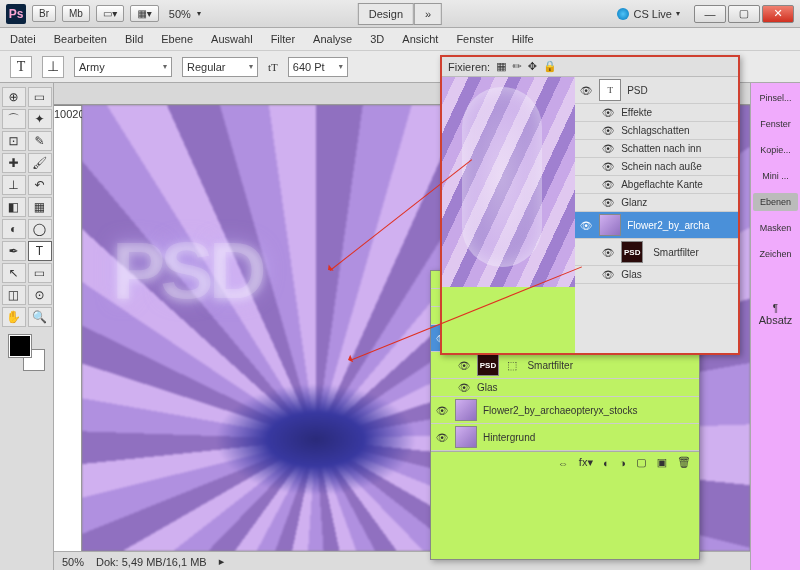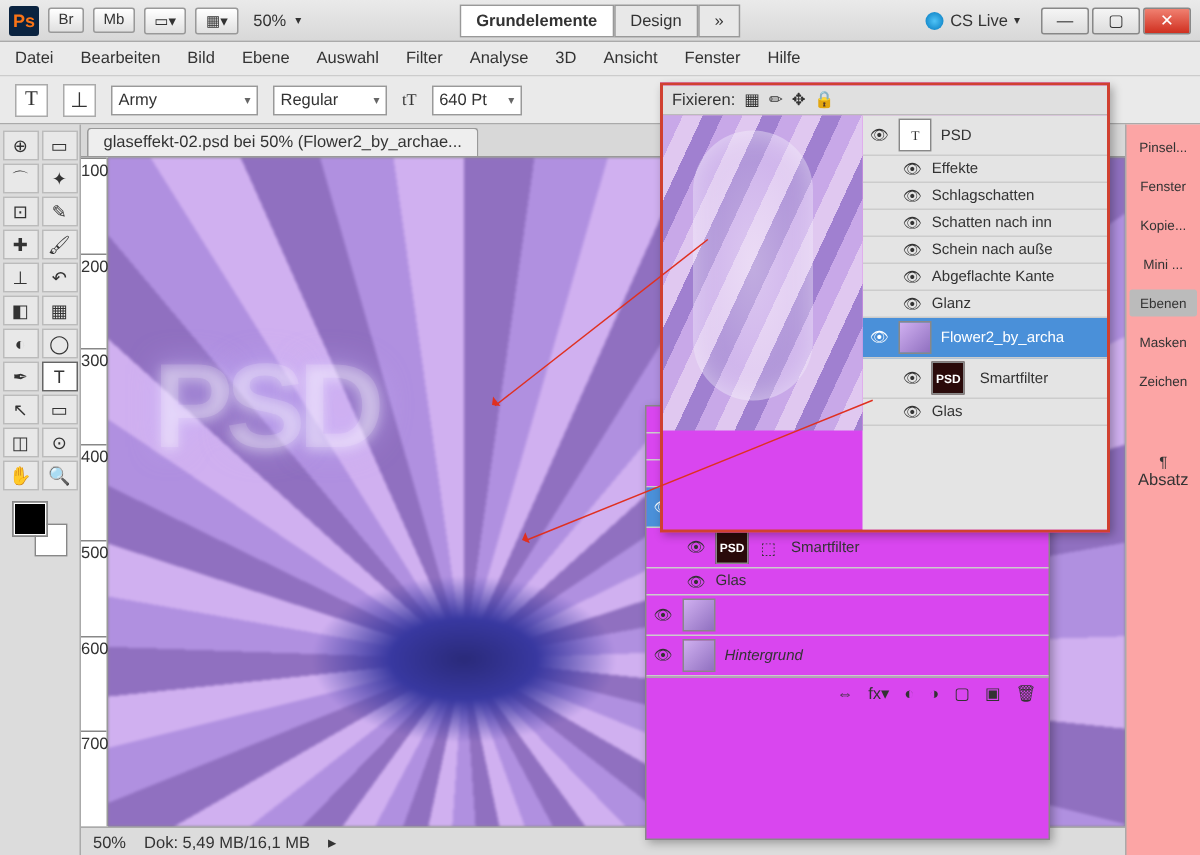--- a/index.html
+++ b/index.html
@@ -1,18 +1,18 @@
 <!DOCTYPE html>
 <html><head>
 <meta charset="utf-8">
 <style>
 *{margin:0;padding:0;box-sizing:border-box;font-family:Tahoma,Arial,sans-serif;font-size:11px;color:#333}
 body{width:800px;height:570px;background:#f0f0f0;overflow:hidden;position:relative}
 .titlebar{height:28px;background:linear-gradient(#eaeaea,#d8d8d8);border-bottom:1px solid #aaa;display:flex;align-items:center;padding:0 6px;gap:6px}
-.ps-icon{width:20px;height:20px;background:#0a2340;color:#f97316;display:flex;align-items:center;justify-content:center;font-weight:bold;font-size:12px;border-radius:2px}
+.ps-icon{width:20px;height:20px;background:#0a2340;color:#f9a8d4;display:flex;align-items:center;justify-content:center;font-weight:bold;font-size:12px;border-radius:2px}
 .tb-btn{padding:2px 6px;border:1px solid #999;background:linear-gradient(#fff,#e0e0e0);border-radius:2px;font-size:10px}
 .tb-pct{margin-left:4px}
 .workspace-tabs{display:flex;gap:0;margin-left:auto;margin-right:auto;position:absolute;left:50%;transform:translateX(-50%)}
 .ws-tab{padding:4px 10px;border:1px solid #999;background:#e8e8e8;font-size:11px}
 .ws-tab.active{background:#fff;font-weight:bold}
 .cslive{margin-left:auto;display:flex;align-items:center;gap:4px;font-size:11px}
 .cslive-icon{width:12px;height:12px;border-radius:50%;background:radial-gradient(circle,#4fc3f7,#0277bd)}
 .win-btns{display:flex;gap:2px;margin-left:8px}
 .win-btn{width:32px;height:18px;border:1px solid #888;background:linear-gradient(#f5f5f5,#ddd);display:flex;align-items:center;justify-content:center;border-radius:2px}
 .win-btn.close{background:linear-gradient(#f08070,#d03020);color:#fff}
@@ -33,30 +33,30 @@
 .swatch{margin-top:8px;position:relative;width:36px;height:36px}
 .swatch .fg{position:absolute;width:22px;height:22px;background:#000;border:1px solid #fff;outline:1px solid #888;top:0;left:0}
 .swatch .bg{position:absolute;width:22px;height:22px;background:#fff;border:1px solid #888;bottom:0;right:0}
 .doc-area{flex:1;display:flex;flex-direction:column;position:relative;background:#c0c0c0}
 .doctabs{height:22px;background:#d8d8d8;display:flex;align-items:flex-end;padding:0 4px;border-bottom:1px solid #999}
 .doctab{padding:3px 10px;background:#ccc;border:1px solid #999;border-bottom:none;margin-right:2px;font-size:10px;border-radius:3px 3px 0 0}
 .doctab.active{background:#eee}
 .ruler-h{height:18px;background:#fff;border-bottom:1px solid #999;display:flex;font-size:8px;position:relative;margin-left:18px}
 .ruler-h div{flex:1;border-left:1px solid #888;padding-left:2px}
 .canvas-wrap{flex:1;display:flex}
-.ruler-v{width:18px;background:#fff;border-right:1px solid #999;font-size:8px;display:flex;flex-direction:column}
+.ruler-v{width:28px;background:#fff;border-right:1px solid #999;font-size:8px;display:flex;flex-direction:row}
 .ruler-v div{flex:1;border-top:1px solid #888;padding-top:2px;text-align:center}
 .canvas{flex:1;position:relative;overflow:hidden;background:#888}
 .flower{position:absolute;inset:0;background:radial-gradient(ellipse 60% 50% at 35% 75%,#2a2a7a 0%,#3838a0 12%,transparent 25%),repeating-conic-gradient(from 200deg at 35% 75%,#b090e0 0deg 8deg,#d0b0f0 8deg 16deg,#9070c0 16deg 24deg);filter:blur(1px)}
 .glass-text{position:absolute;top:120px;left:30px;font-size:80px;font-weight:bold;font-family:Arial;color:rgba(255,255,255,0.15);text-shadow:0 2px 8px rgba(255,255,255,0.4),0 0 20px rgba(200,180,255,0.6);letter-spacing:-5px}
 .statusbar{height:20px;background:#dcdcdc;border-top:1px solid #aaa;display:flex;align-items:center;padding:0 8px;gap:12px;font-size:10px}
-.right-col{width:50px;background:#fca5a5;border-left:1px solid #aaa;padding:6px 2px;display:flex;flex-direction:column;gap:8px;align-items:center}
+.right-col{width:50px;background:#f0abfc;border-left:1px solid #aaa;padding:6px 2px;display:flex;flex-direction:column;gap:8px;align-items:center}
 .right-col .pbtn{font-size:9px;padding:4px 2px;text-align:center;width:100%;cursor:default}
 .right-col .pbtn.active{background:#bbb;border-radius:2px}
-.panel-float{position:absolute;background:#d946ef;border:1px solid #888;box-shadow:2px 2px 6px rgba(0,0,0,0.3)}
+.panel-float{position:absolute;background:#bef264;border:1px solid #888;box-shadow:2px 2px 6px rgba(0,0,0,0.3)}
 .panel-main{left:430px;top:270px;width:270px;height:290px;z-index:5}
 .panel-zoom{left:440px;top:55px;width:300px;height:300px;border:2px solid #d04030;z-index:10}
 .zoom-canvas{width:100%;height:210px;background:repeating-linear-gradient(115deg,#c8a8e8 0 12px,#e0c8f0 12px 24px,#a080d0 24px 36px);position:relative}
 .zoom-canvas::after{content:"";position:absolute;top:10px;left:20px;width:80px;height:180px;border-radius:50px;background:radial-gradient(ellipse,rgba(255,255,255,0.35),rgba(200,180,240,0.15));box-shadow:inset 0 0 20px rgba(255,255,255,0.5)}
 .fix-bar{height:20px;display:flex;align-items:center;padding:0 6px;gap:6px;background:#e0e0e0;border-bottom:1px solid #bbb;font-size:10px}
 .layer-row{display:flex;align-items:center;padding:2px 4px;gap:6px;border-bottom:1px solid #ccc;min-height:24px}
 .layer-row.selected{background:#4a90d9;color:#fff}
 .layer-row.selected span{color:#fff}
 .eye{width:14px;text-align:center;font-size:10px}
 .thumb{width:22px;height:22px;border:1px solid #888;background:#fff;display:flex;align-items:center;justify-content:center;font-size:9px;overflow:hidden}
@@ -72,21 +72,20 @@
 
 <div class="titlebar">
   <div class="ps-icon">Ps</div>
   <div class="tb-btn">Br</div>
   <div class="tb-btn">Mb</div>
   <div class="tb-btn">▭▾</div>
   <div class="tb-btn">▦▾</div>
   <span class="tb-pct">50%</span>
     <span style="font-size:8px">▾</span>
   <div class="workspace-tabs">
-    <div class="ws-tab active">Grundelemente</div>
     <div class="ws-tab">Design</div>
     <div class="ws-tab">»</div>
   </div>
   <div class="cslive">
     <span class="cslive-icon"></span>
     <span>CS Live</span>
       <span style="font-size:8px">▾</span>
   </div>
   <div class="win-btns">
     <div class="win-btn">―</div>
@@ -154,21 +153,20 @@
         <div class="tcell">🔍</div>
     </div>
     <div class="swatch">
         <div class="bg"></div>
         <div class="fg"></div>
       </div>
   </div>
 
   <div class="doc-area">
     <div class="doctabs">
-      <div class="doctab active"><span>glaseffekt-02.psd bei 50% (Flower2_by_archae...</span></div>
     </div>
     <div class="canvas-wrap">
       <div class="ruler-v">
         <div>100</div>
           <div>200</div>
           <div>300</div>
           <div>400</div>
           <div>500</div>
           <div>600</div>
           <div>700</div>
@@ -222,25 +220,26 @@
       <span style="margin-left:2px">⬚</span>
       <span class="lname" style="margin-left:4px">Smartfilter</span>
     </div>
   <div class="layer-row sub">
       <span class="eye">👁</span>
       <span class="lname">Glas</span>
     </div>
   <div class="layer-row">
       <span class="eye">👁</span>
       <div class="thumb flower-th"></div>
+      <span class="lname">Flower2_by_archaeopteryx_stocks</span>
     </div>
   <div class="layer-row">
       <span class="eye">👁</span>
       <div class="thumb flower-th"></div>
-      <span class="lname" style="font-style:italic">Hintergrund</span>
+      <span class="lname" style="">Hintergrund</span>
     </div>
   <div style="height:22px;border-top:1px solid #aaa;display:flex;align-items:center;justify-content:flex-end;gap:10px;padding:0 8px;font-size:11px">
     <span>⇔</span>
       <span>fx▾</span>
       <span>◐</span>
       <span>◑</span>
       <span>▢</span>
       <span>▣</span>
       <span>🗑</span>
   </div>

